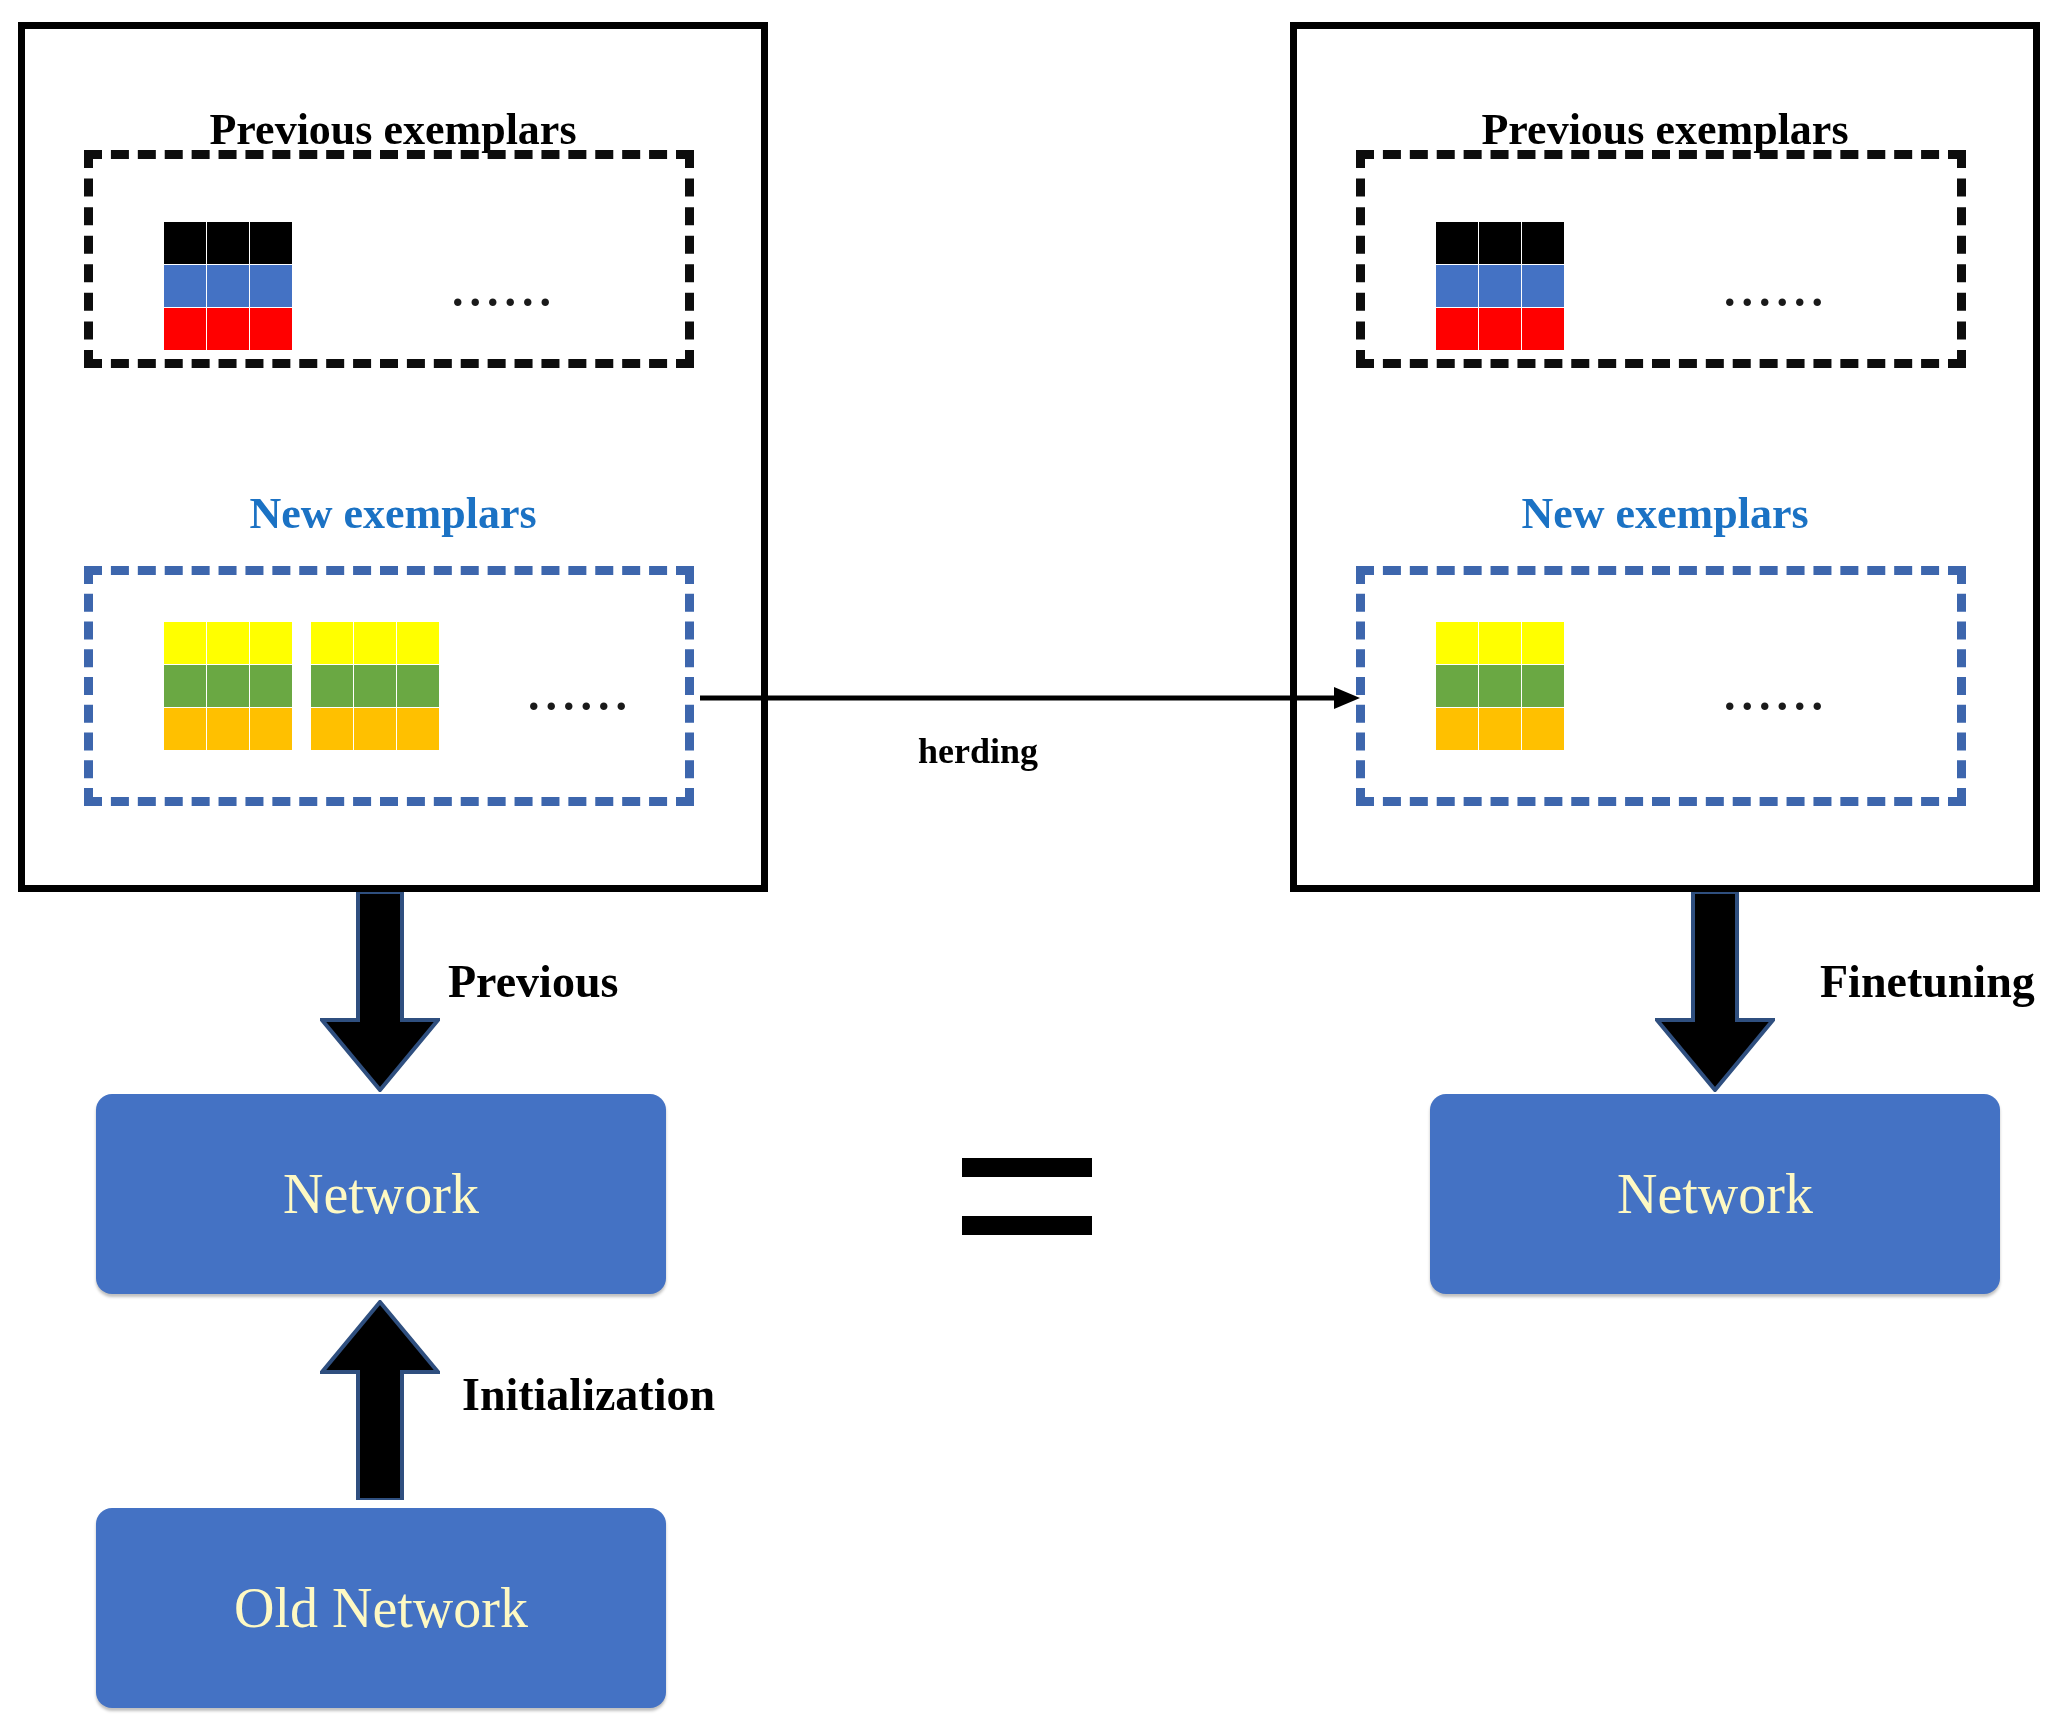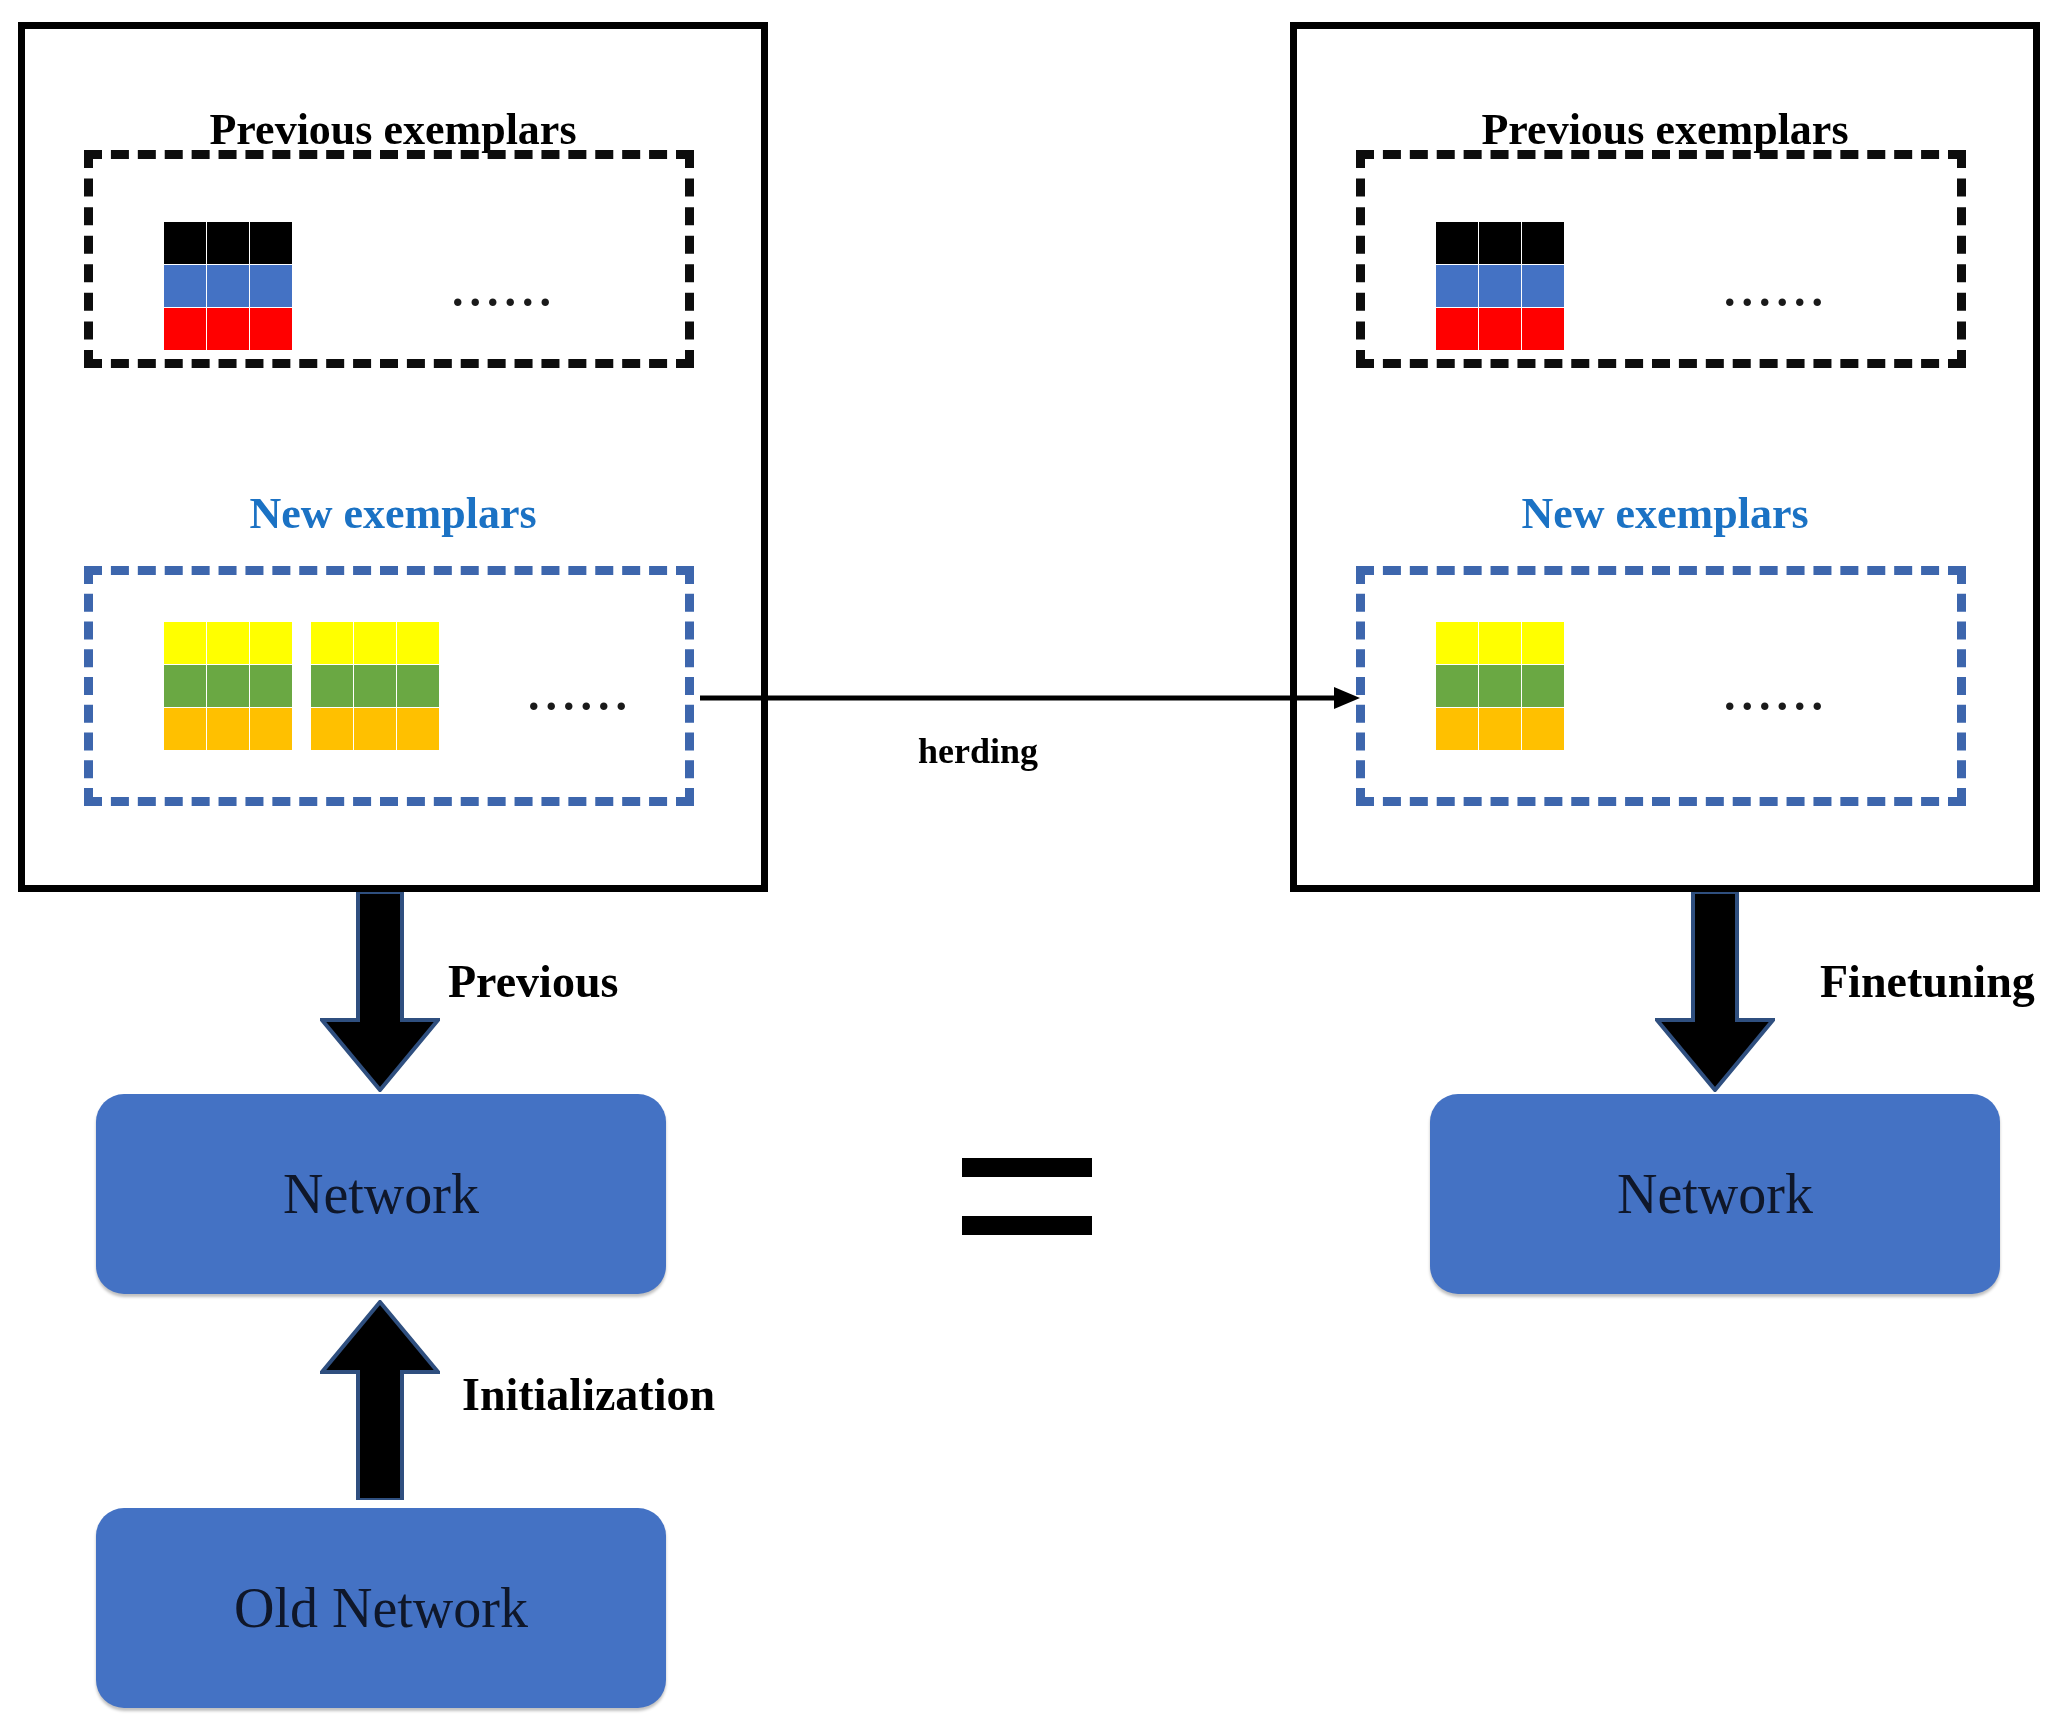--- a/index.html
+++ b/index.html
@@ -45,23 +45,23 @@
 
   
   #herding-arrow{position:absolute;left:700px;top:686px;width:660px;height:24px;}
   #herding-label{position:absolute;left:918px;top:730px;font-size:36px;font-weight:bold;
                  color:#000;white-space:nowrap;font-family:"Liberation Serif", serif;}
 
   
   .block-arrow{position:absolute;}
 
   
-  .netbox{position:absolute;background:#4472c4;border-radius:28px;
+  .netbox{position:absolute;background:#4472c4;border-radius:16px;
           display:flex;align-items:center;justify-content:center;
-          color:#0f172a;font-size:56px;font-family:"Liberation Serif", serif;
+          color:#fef9c3;font-size:56px;font-family:"Liberation Serif", serif;
           box-shadow:0 3px 3px rgba(0,0,0,0.25);}
   #network-left  {left:96px; top:1094px;width:570px;height:200px;}
   #network-right {left:1430px;top:1094px;width:570px;height:200px;}
   #old-network   {left:96px; top:1508px;width:570px;height:200px;}
 
   
   #equals-sign{position:absolute;left:962px;top:1148px;width:130px;height:96px;}
   #equals-sign .bar{position:absolute;left:0;width:130px;height:19px;background:#000;}
   #equals-sign .bar.b1{top:10px;}
   #equals-sign .bar.b2{top:68px;}

